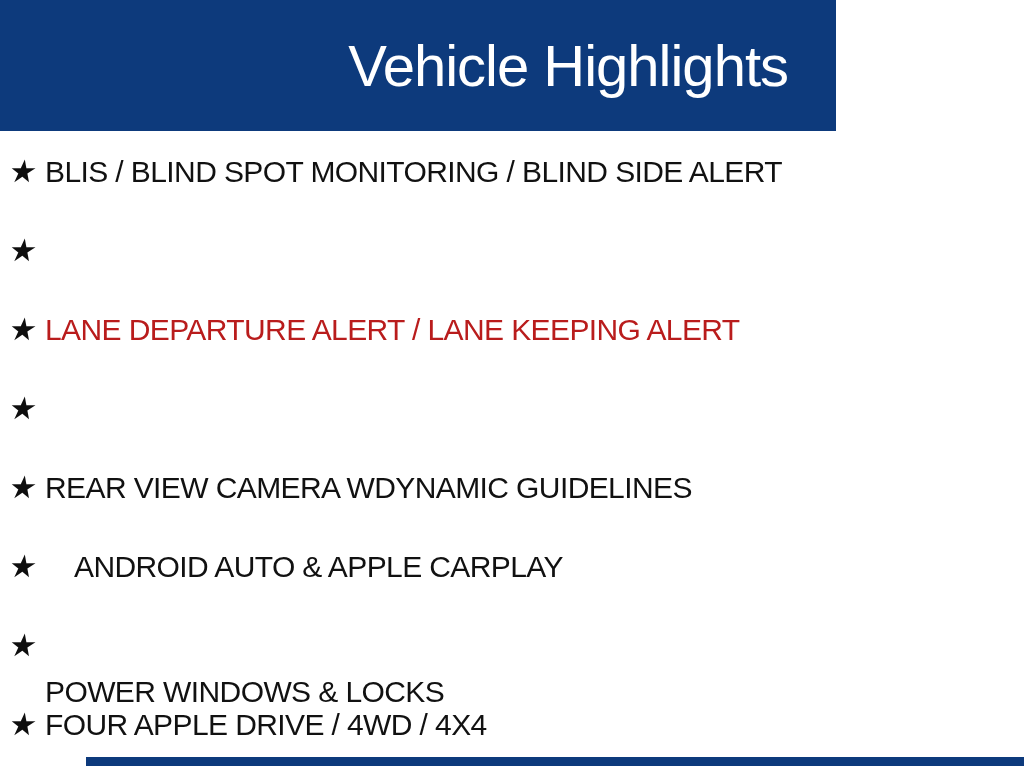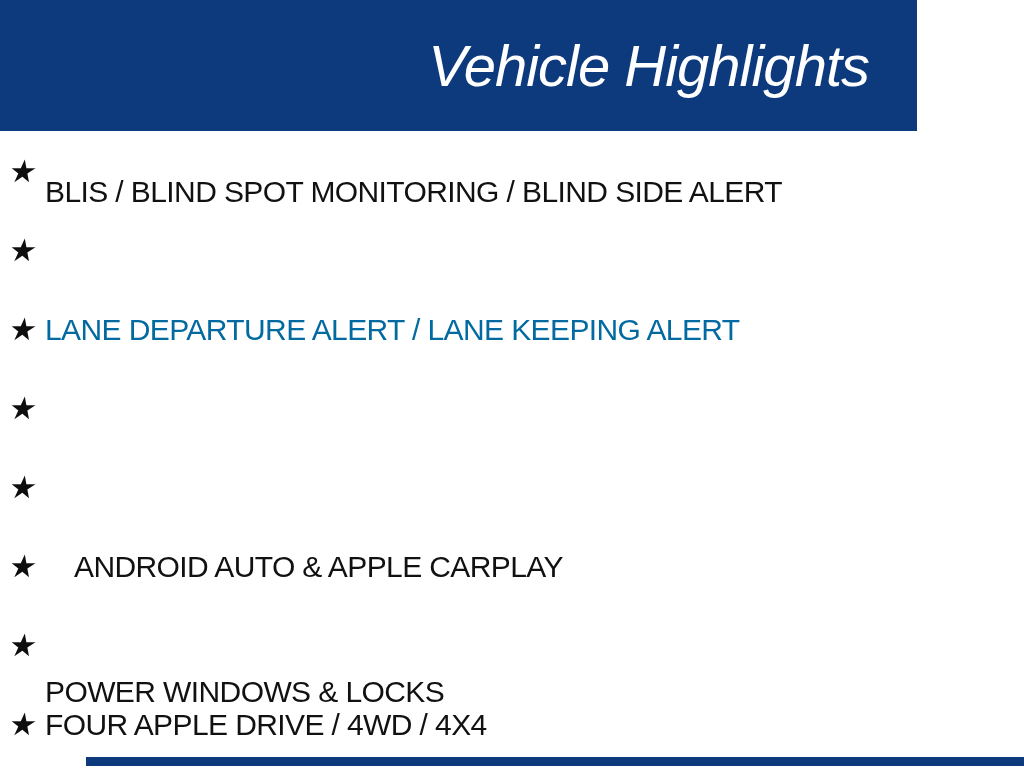--- a/index.html
+++ b/index.html
@@ -10,28 +10,27 @@
   }
   .slide {
     position: relative;
     width: 1024px;
     height: 768px;
     background: #ffffff;
     overflow: hidden;
   }
   .header-bar {
     box-sizing: border-box;
-    width: 917px;
+    width: 836px;
     height: 131px;
     background: #0d3a7c;
     display: flex;
     align-items: center;
     justify-content: flex-end;
     padding-right: 48px;
-    font-style: italic;
   }
   .page-title {
     margin: 0;
     color: #ffffff;
     font-size: 58px;
     font-weight: 400;
     letter-spacing: -1px;
     white-space: nowrap;
   }
   .highlights-list {
@@ -75,38 +74,39 @@
 <div class="slide">
 
   <div class="header-bar" style="background-color: rgb(13, 58, 124);">
     <h1 class="page-title">Vehicle Highlights</h1>
   </div>
 
   <div class="highlights-list">
 
       <div class="item">
         <span class="star">★</span>
-        <span class="label" style="color: rgb(17, 17, 17); margin-top: 20px;">BLIS / BLIND SPOT MONITORING / BLIND SIDE ALERT</span>
+        <span class="label" style="color: rgb(17, 17, 17);">BLIS / BLIND SPOT MONITORING / BLIND SIDE ALERT</span>
       </div>
 
       <div class="item">
         <span class="star">★</span>
       </div>
 
       <div class="item">
         <span class="star">★</span>
-        <span class="label" style="color: #0369a1;">LANE DEPARTURE ALERT / LANE KEEPING ALERT</span>
+        <span class="label" style="color: #b91c1c;">LANE DEPARTURE ALERT / LANE KEEPING ALERT</span>
       </div>
 
       <div class="item">
         <span class="star">★</span>
       </div>
 
       <div class="item">
         <span class="star">★</span>
+        <span class="label" style="color: rgb(17, 17, 17);">REAR VIEW CAMERA WDYNAMIC GUIDELINES</span>
       </div>
 
       <div class="item">
         <span class="star">★</span>
         <span class="label" style="color: rgb(17, 17, 17); margin-left: 36px;">ANDROID AUTO &amp; APPLE CARPLAY</span>
       </div>
 
       <div class="item">
         <span class="star">★</span>
         <span class="label" style="color: rgb(17, 17, 17); margin-top: 46px;">POWER WINDOWS &amp; LOCKS</span>

